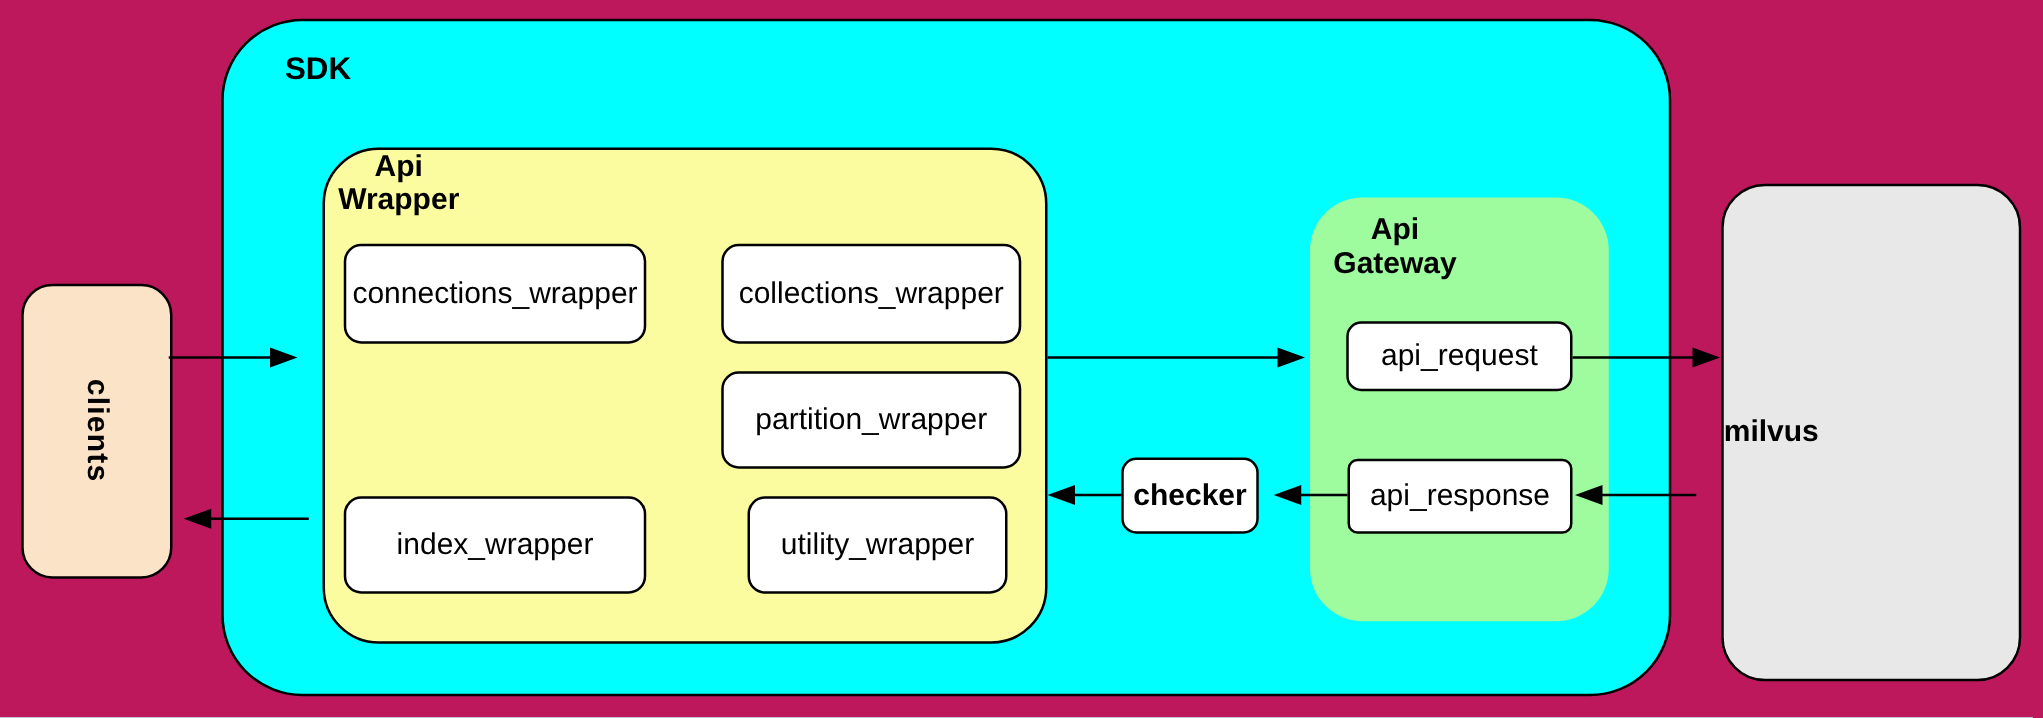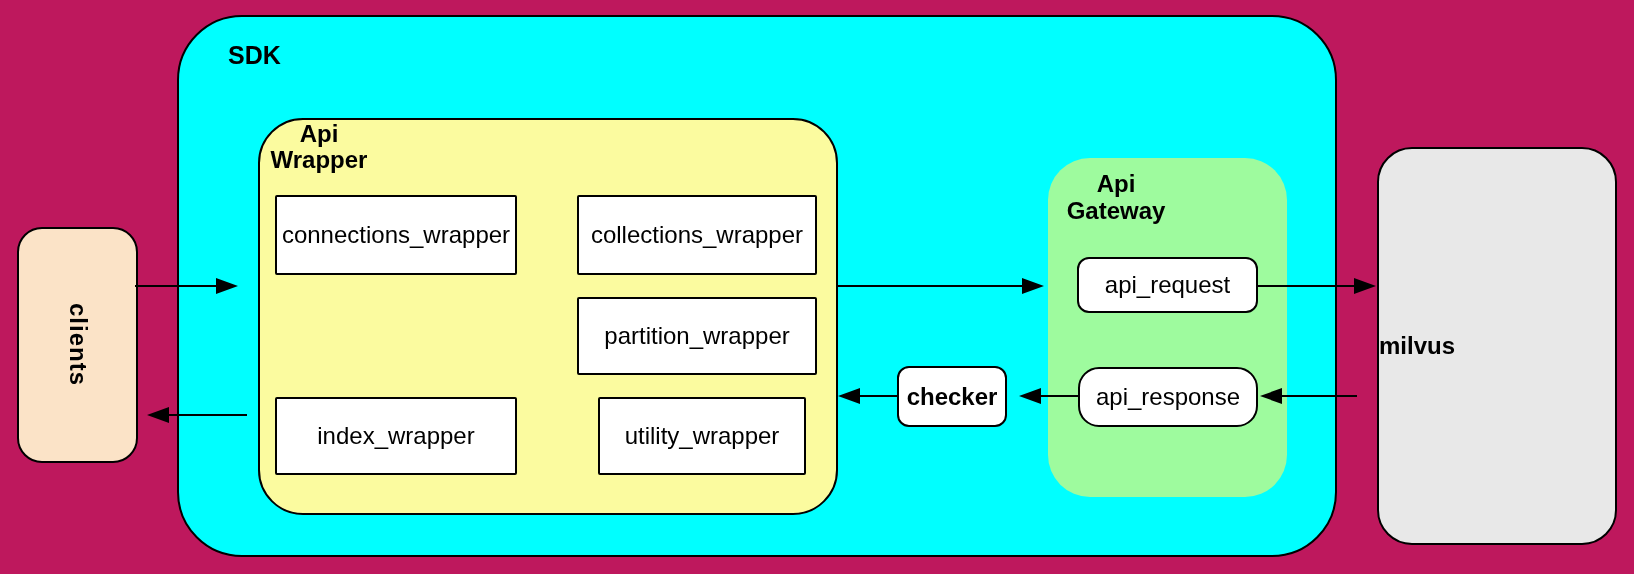--- a/index.html
+++ b/index.html
@@ -48,36 +48,36 @@
   .gateway-label {
     left: 1056px; top: 170px; width: 120px;
     text-align: center;
     font-size: 24px; font-weight: bold; line-height: 27px;
   }
 
   
   .node {
     background: #ffffff;
     border: 2px solid #000;
-    border-radius: 2px;
+    border-radius: 14px;
     display: flex;
     align-items: center;
     justify-content: center;
     font-size: 24px;
     white-space: nowrap;
   }
   .n-connections { left: 275px;  top: 195px; width: 242px; height: 80px; }
   .n-collections { left: 577px;  top: 195px; width: 240px; height: 80px; }
   .n-schema      { left: 275px;  top: 297px; width: 242px; height: 78px; }
   .n-partition   { left: 577px;  top: 297px; width: 240px; height: 78px; }
   .n-index       { left: 275px;  top: 397px; width: 242px; height: 78px; text-align: center; }
   .n-utility     { left: 598px;  top: 397px; width: 208px; height: 78px; }
   .n-checker     { left: 897px;  top: 366px; width: 110px; height: 61px; border-radius: 12px; font-weight: bold; }
   .n-request     { left: 1077px; top: 257px; width: 181px; height: 56px; border-radius: 12px; }
-  .n-response    { left: 1078px; top: 367px; width: 180px; height: 60px; border-radius: 21px; }
+  .n-response    { left: 1078px; top: 367px; width: 180px; height: 60px; border-radius: 8px; }
 
   .clients-box {
     left: 17px; top: 227px; width: 121px; height: 236px;
     background: #fbe3c7;
     border: 2px solid #000;
     border-radius: 25px;
     display: flex; align-items: center; justify-content: center;
   }
   .clients-box .vtext {
     writing-mode: vertical-rl;

